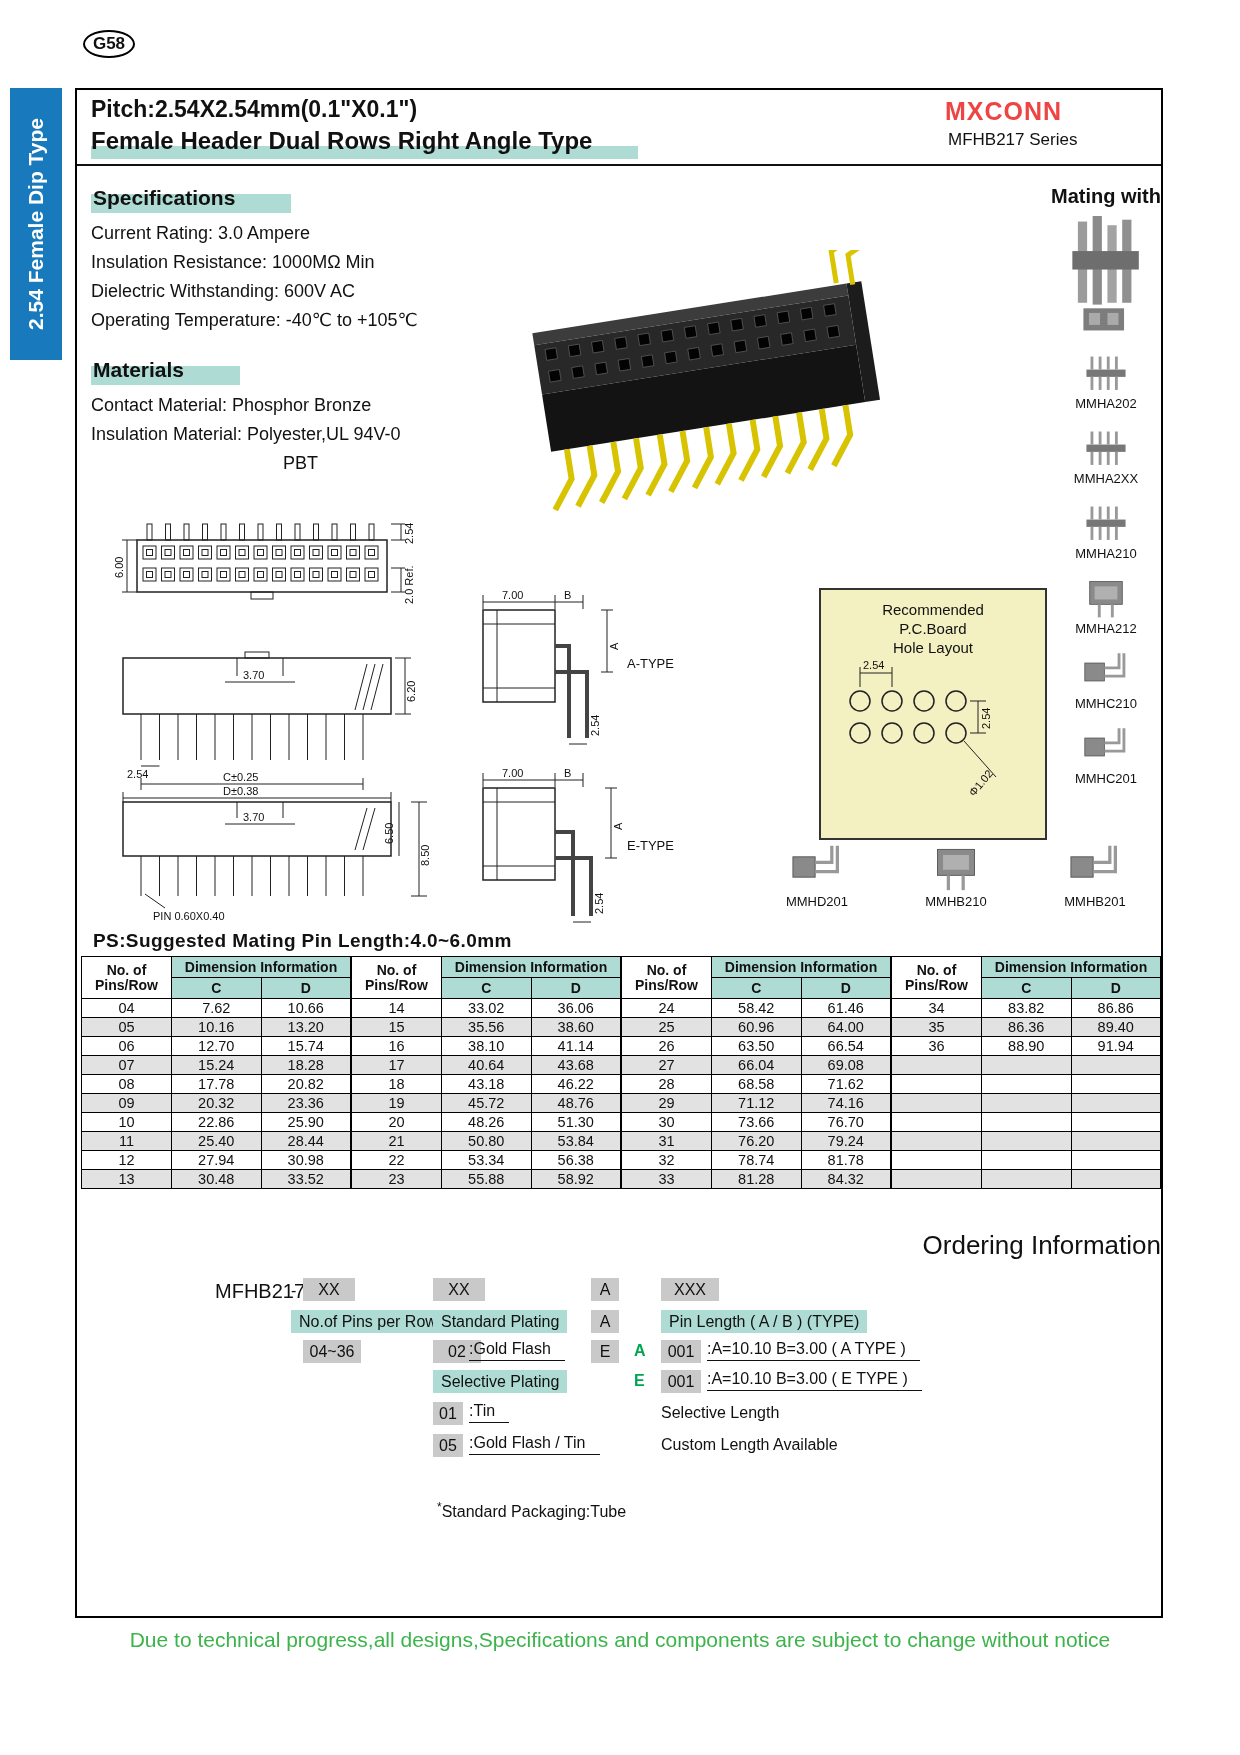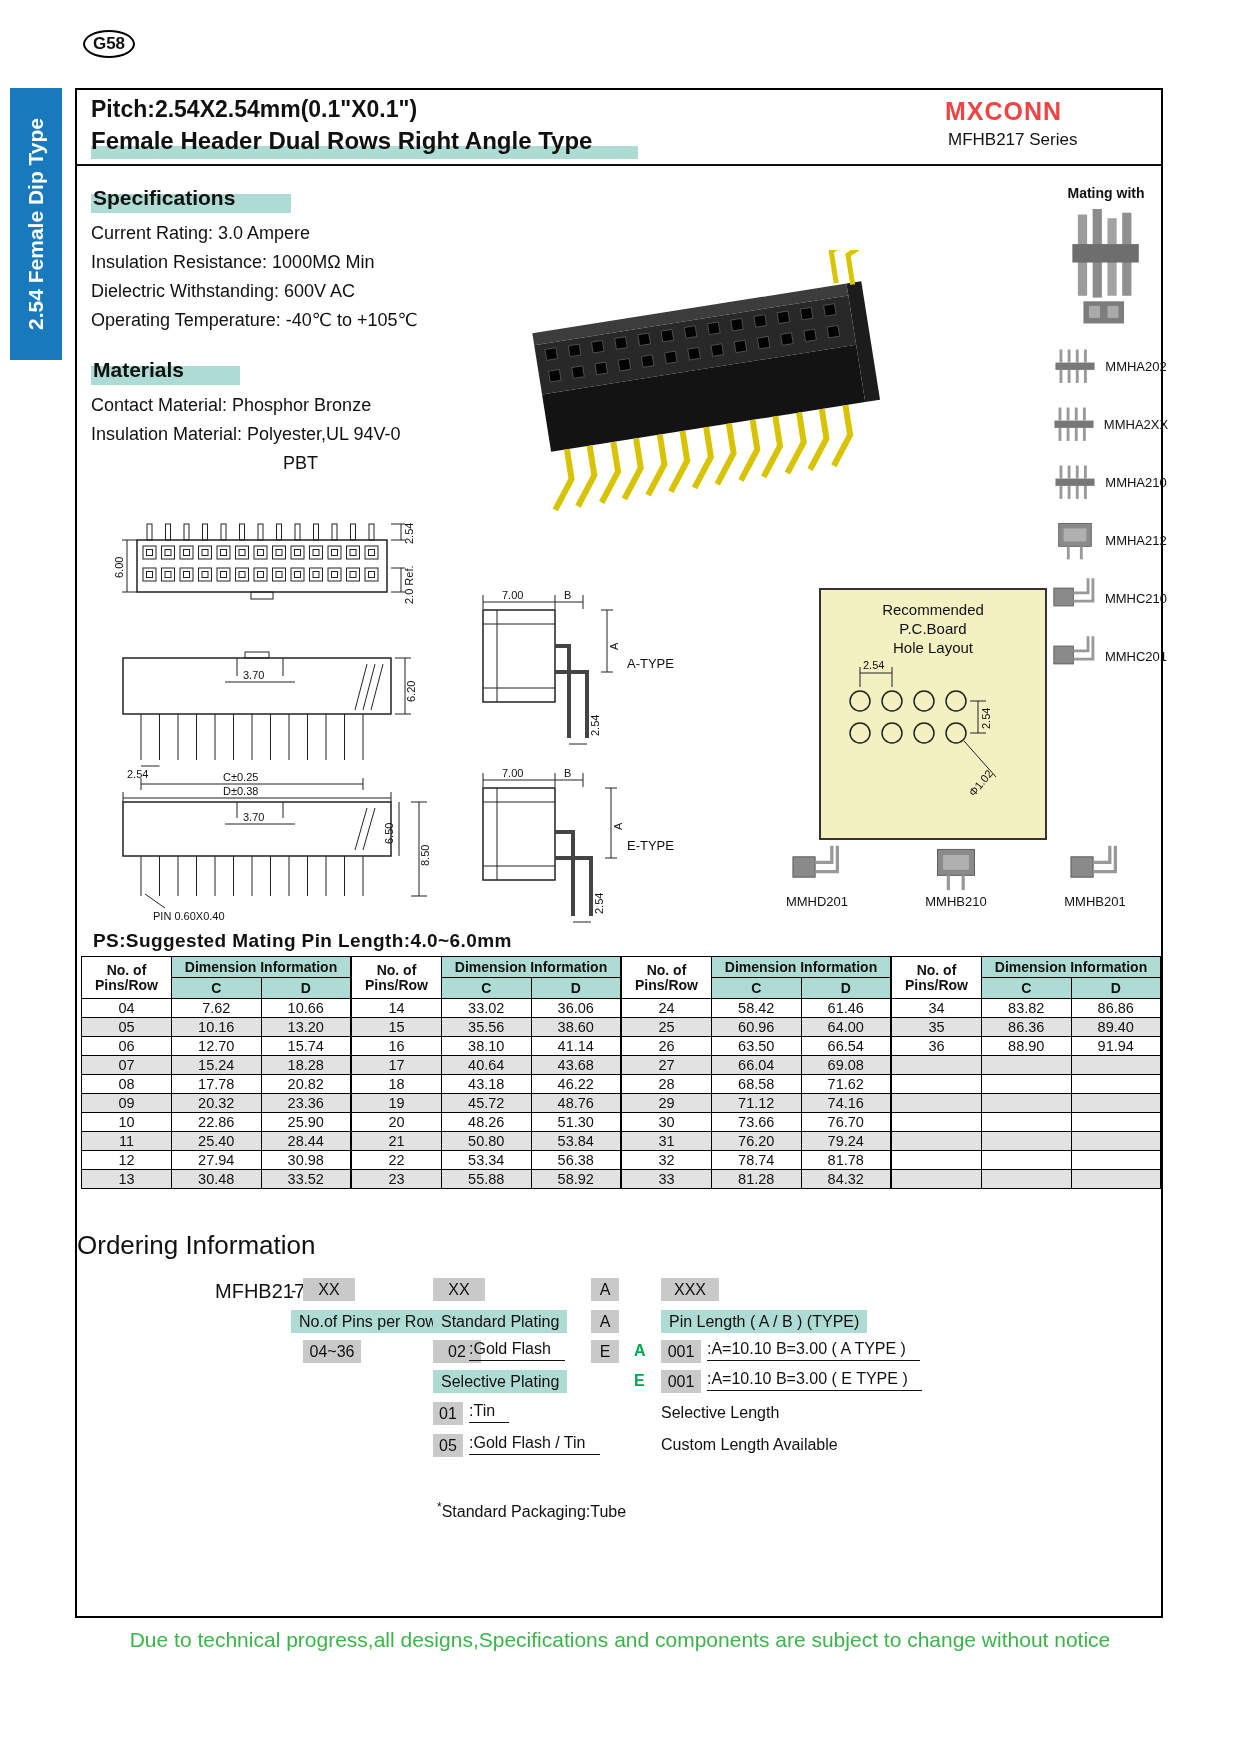--- a/index.html
+++ b/index.html
@@ -33,23 +33,23 @@
   
   .sec-title {display:inline-block;font-size:21px;font-weight:bold;
               background:linear-gradient(to bottom,rgba(0,0,0,0) 28%,#aedbd3 28%);
               padding:0 56px 3px 2px;margin-bottom:6px}
   .sec-line {font-size:18px;line-height:29px}
   .mat-pbt {margin-left:192px}
 
   
   .mating-col {position:absolute;left:972px;top:95px;width:114px;display:flex;
                flex-direction:column;align-items:center}
-  .mating-title {font-size:14px;font-weight:bold}
+  .mating-title {font-size:20px;font-weight:bold}
   .mi-cluster-svg {width:95px;height:120px;margin-top:8px}
-  .mating-item {margin-top:14px;display:flex;flex-direction:row;align-items:center}
+  .mating-item {margin-top:14px;display:flex;flex-direction:column;align-items:center}
   .mi {width:60px;height:44px}
   .mi-label {font-size:13px;margin-top:2px}
   .mating-strip {position:absolute;left:676px;top:752px;width:406px;display:flex;
                  justify-content:space-between}
   .strip-item {display:flex;flex-direction:column;align-items:center;width:128px}
   .strip-item svg {width:80px;height:50px}
 
   
   svg line {stroke:#222;stroke-width:1}
   svg text {font-size:11px;fill:#111;font-family:inherit}
@@ -66,21 +66,21 @@
   .tables {display:flex}
   .dtab {border-collapse:collapse;width:270px;table-layout:fixed}
   .dtab th,.dtab td {border:1px solid #000;text-align:center;padding:0}
   .dtab thead th {background:#aedbd3;font-size:14px;font-weight:bold;height:21px}
   .dtab .th-pins {background:#fff;width:90px;font-size:14px;line-height:15px}
   .dtab td {font-size:14.5px;height:19px}
   .dtab tr.alt td {background:#e2e2e2}
 
   
   .ordering {position:absolute;left:0;top:1128px;width:100%;height:340px}
-  .ord-title {text-align:left;font-size:26px;margin-top:12px}
+  .ord-title {text-align:right;font-size:26px;margin-top:12px}
   .ord-text {position:absolute;font-size:16px}
   .pn-prefix {font-size:20px}
   .gray-box {position:absolute;background:#c9c9c9;height:23px;line-height:23px;
              text-align:center;font-size:16px}
   .teal-label {position:absolute;background:#aedbd3;height:23px;line-height:23px;
                padding:0 8px;font-size:16px}
   .green-letter {position:absolute;color:#00a551;font-weight:bold;font-size:16px}
   .u-text {position:absolute;font-size:16px;border-bottom:1.5px solid #111;
            padding:0 14px 2px 0}
   .pack-note sup {font-size:12px}

